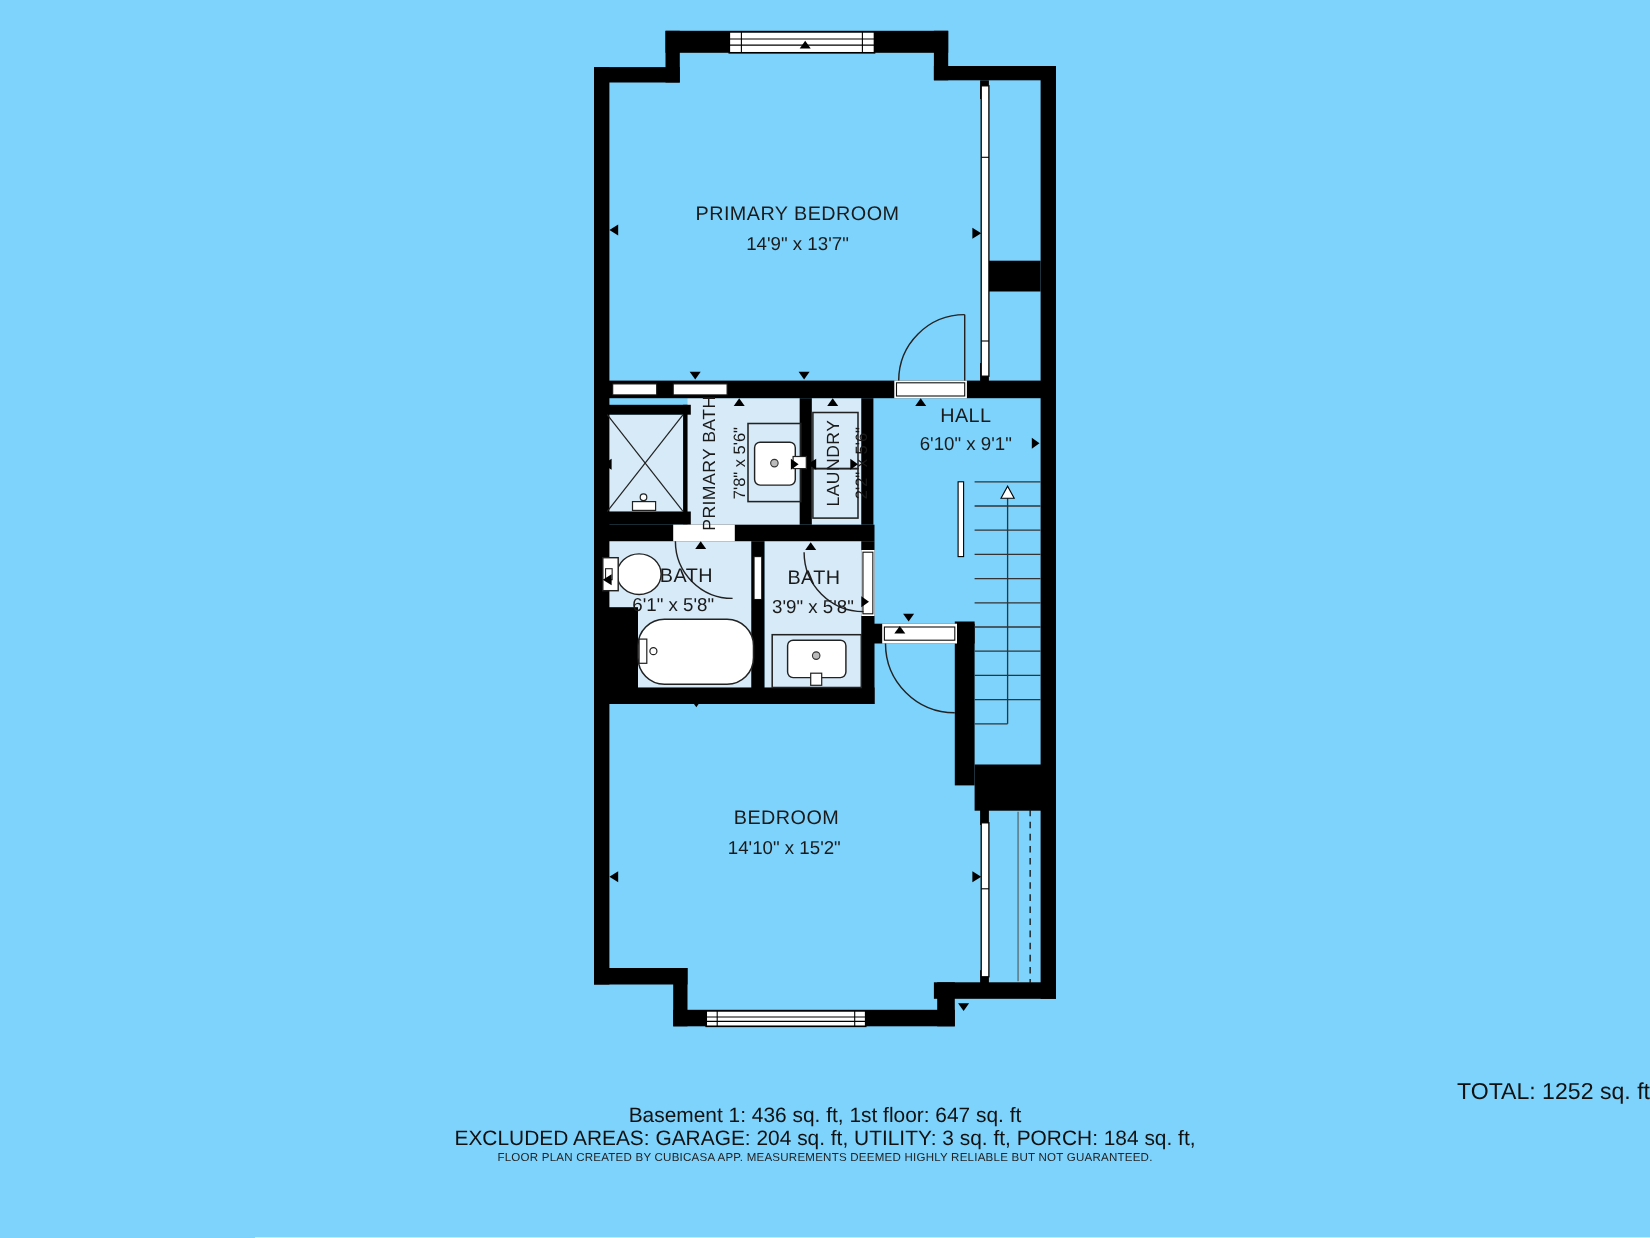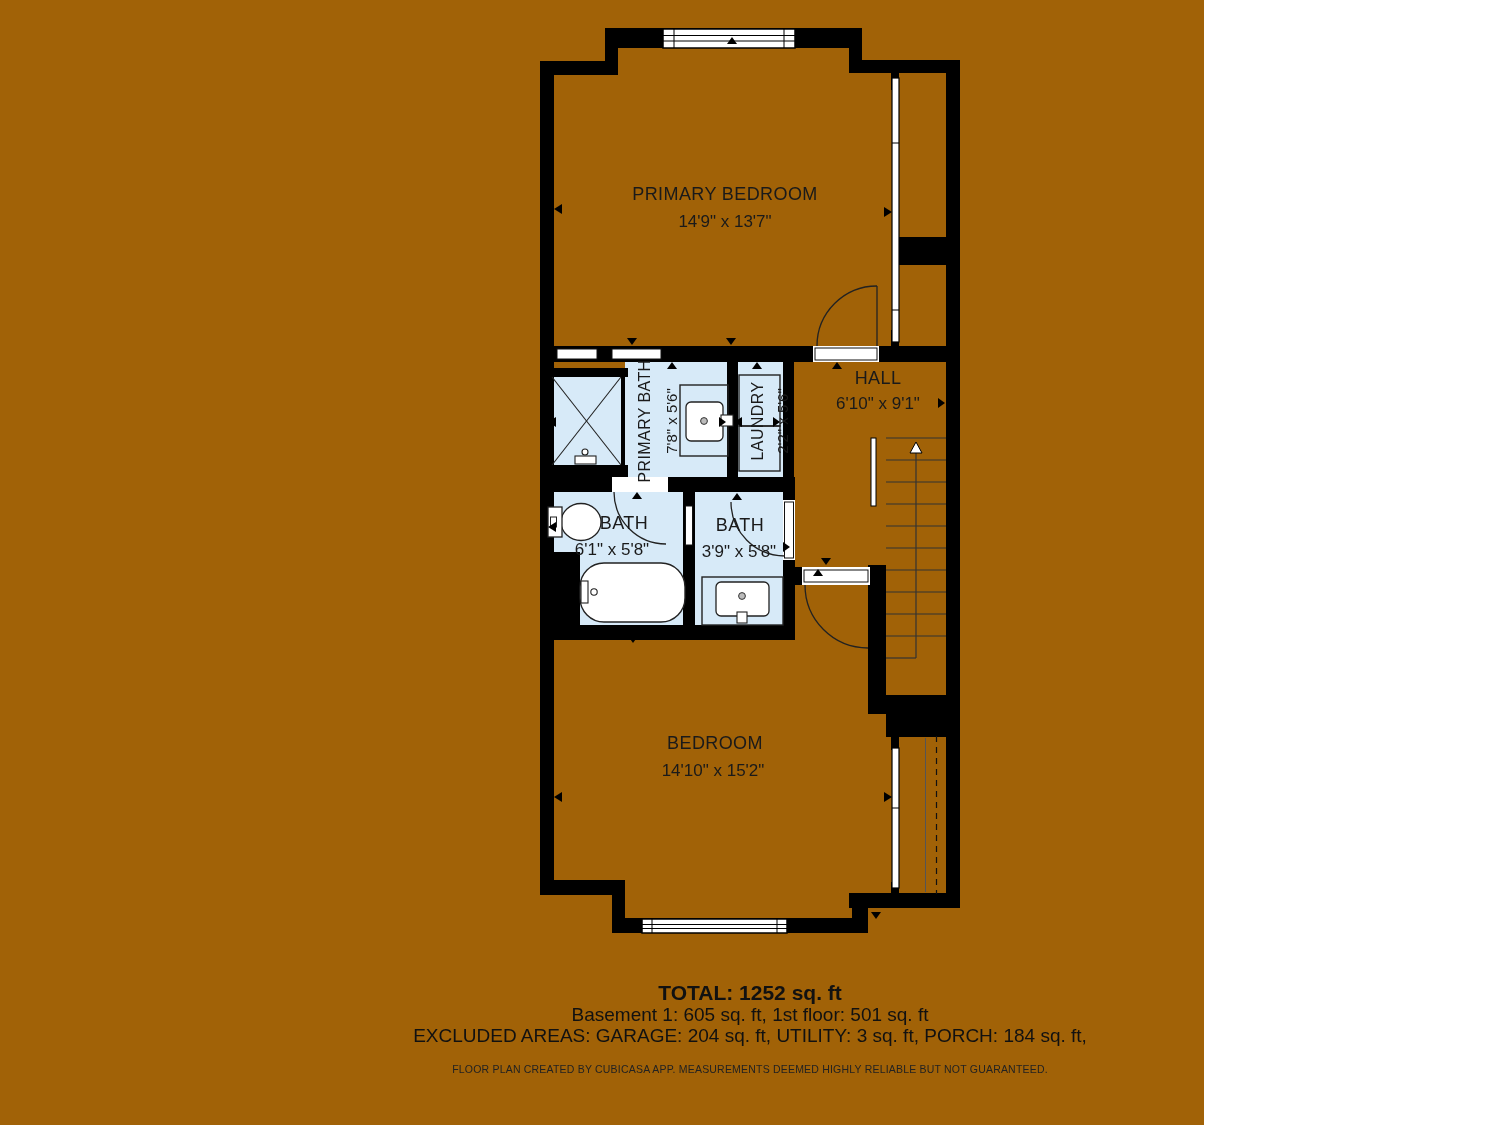--- a/index.html
+++ b/index.html
@@ -1,26 +1,26 @@
 <!DOCTYPE html>
 <html><head>
 <meta charset="utf-8">
 <style>
   html,body{margin:0;padding:0;background:#ffffff;}
-  .canvas{position:relative;width:1204px;height:1125px;background:#a16207;overflow:hidden;
+  .canvas{position:relative;width:1500px;height:1125px;background:#7dd3fc;overflow:hidden;
           font-family:"Liberation Sans", sans-serif;}
   svg text{font-family:"Liberation Sans", sans-serif;fill:#1a1a1a;}
   svg text.room{font-size:18px;letter-spacing:.4px;}
   svg text.roomv{font-size:16px;letter-spacing:.4px;}
   svg text.dim{font-size:17px;}
   svg text.dimv{font-size:15px;}
   .footer{position:absolute;left:0;top:982px;width:1500px;text-align:center;color:#111;}
-  .footer .total{font-size:21px;font-weight:bold;line-height:22px;}
+  .footer .total{font-size:21px;font-weight:normal;line-height:22px;text-align:right;}
   .footer .line{font-size:19px;line-height:21px;}
-  .footer .disclaimer{font-size:10.5px;margin-top:17px;color:#222;letter-spacing:.2px;}
+  .footer .disclaimer{font-size:10.5px;color:#222;letter-spacing:.2px;}
 </style>
 </head>
 <body>
 
 <div class="canvas">
 <svg width="1500" height="1125" viewBox="0 0 1500 1125" xmlns="http://www.w3.org/2000/svg">
 
   <g fill="#d7eaf8">
     <rect x="552" y="377" width="69" height="88"></rect>
     <rect x="625" y="362" width="102" height="118"></rect>
@@ -222,17 +222,17 @@
     <text class="dim" x="739" y="557">3'9" x 5'8"</text>
 
     <text class="room" x="715" y="749">BEDROOM</text>
     <text class="dim" x="713" y="776">14'10" x 15'2"</text>
   </g>
 </svg>
 
 
 <div class="footer">
   <div class="total">TOTAL: 1252 sq. ft</div>
-  <div class="line">Basement 1: 605 sq. ft, 1st floor: 501 sq. ft</div>
+  <div class="line">Basement 1: 436 sq. ft, 1st floor: 647 sq. ft</div>
   <div class="line">EXCLUDED AREAS: GARAGE: 204 sq. ft, UTILITY: 3 sq. ft, PORCH: 184 sq. ft,</div>
   <div class="disclaimer">FLOOR PLAN CREATED BY CUBICASA APP. MEASUREMENTS DEEMED HIGHLY RELIABLE BUT NOT GUARANTEED.</div>
 </div>
 </div>
 
 </body></html>

